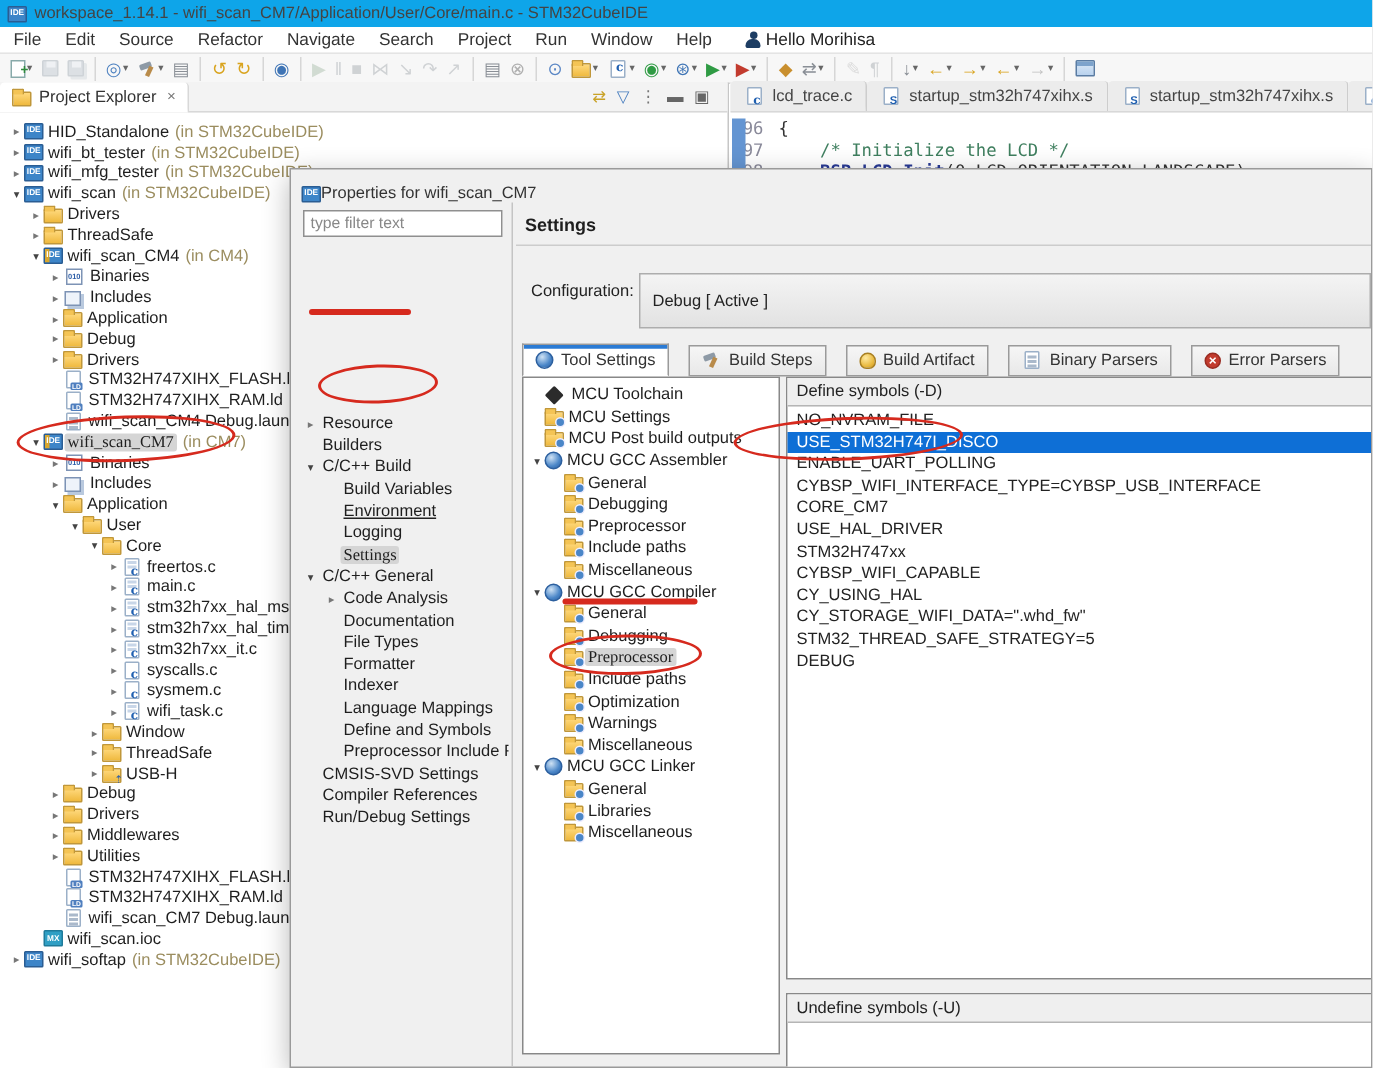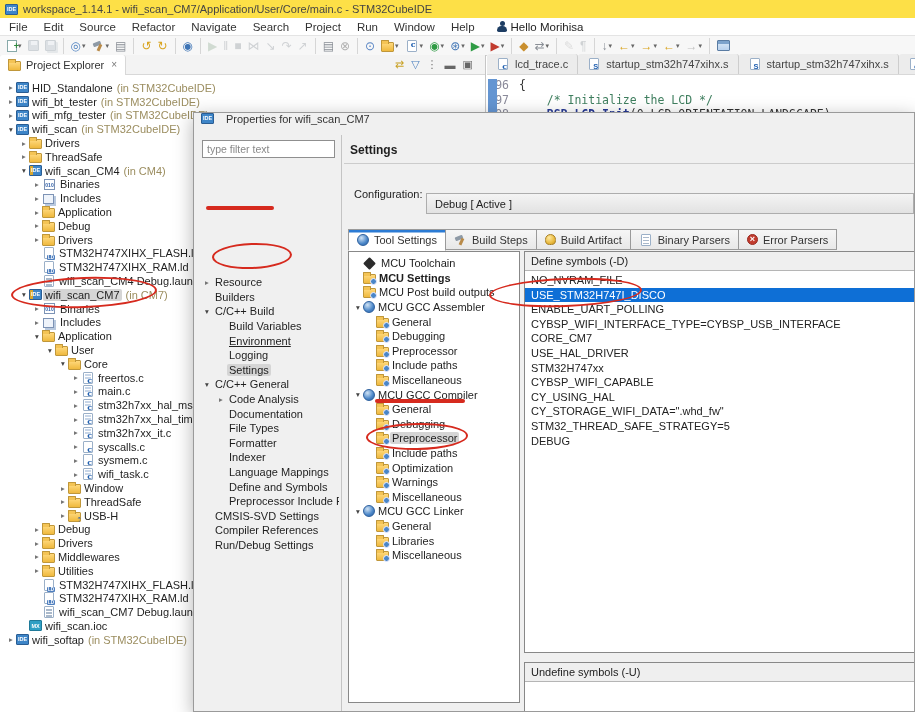--- a/index.html
+++ b/index.html
@@ -4,21 +4,21 @@
 <style>
   * { margin:0; padding:0; box-sizing:border-box; }
   html,body { background:#ddd; }
   .app {
     position:relative; width:915px; height:712px; overflow:hidden;
     background:#fff; font-family:"Liberation Sans", sans-serif; color:#222;
     font-size:11px; -webkit-font-smoothing:antialiased;
   }
   
   .titlebar { position:absolute; left:0; top:0; width:100%; height:18px;
-    background:#fde047; display:flex; align-items:center; gap:5px; padding:0 5px; color:#444; }
+    background:#0ea5e9; display:flex; align-items:center; gap:5px; padding:0 5px; color:#444; }
   .menubar { position:absolute; left:0; top:18px; width:100%; height:17px;
     background:#fff; display:flex; align-items:center; gap:16px; padding:0 9px; font-size:11.5px; color:#333; }
   .menubar .mitem { cursor:default; }
   .user-chip { display:flex; align-items:center; gap:4px; margin-left:6px; color:#222; }
   .person { position:relative; width:10px; height:11px; display:inline-block; }
   .person::before { content:""; position:absolute; left:3px; top:0; width:5px; height:5px; border-radius:50%; background:#1d3d63; }
   .person::after { content:""; position:absolute; left:0; top:5px; width:10px; height:6px; border-radius:5px 5px 2px 2px; background:#1d3d63; }
   .toolbar { position:absolute; left:0; top:35px; width:100%; height:21px;
     background:#f7f7f7; border-top:1px solid #e4e4e4; border-bottom:1px solid #d4d4d4;
     display:flex; align-items:center; padding:0 4px; }
@@ -82,53 +82,53 @@
     display:flex; align-items:center; }
   .viewtab { display:flex; align-items:center; gap:5px; height:20px; padding:0 8px; background:#fff;
     border-right:1px solid #d8d8d8; border-radius:3px 3px 0 0; color:#333; }
   .viewtab .x { color:#777; font-size:10px; margin-left:2px; }
   .viewbar-icons { margin-left:auto; display:flex; align-items:center; gap:7px; padding-right:12px; font-size:11px; }
   .ex-tree { position:absolute; left:0; top:21px; right:0; bottom:0; overflow:hidden; padding-top:5px; }
   .trow { display:flex; align-items:center; height:13.8px; white-space:nowrap; }
   .trow .arrow { width:10px; flex:none; text-align:center; font-size:7.5px; color:#777; }
   .trow .arrow.exp { color:#444; }
   .trow .lbl { margin-left:3px; color:#1e1e1e; }
-  .trow .lbl.sellbl { background:#d5d5d5; border-radius:2px; padding:0 2px; margin-left:1px; }
+  .trow .lbl.sellbl { background:#d5d5d5; border-radius:2px; padding:0 2px; margin-left:1px;font-family:Liberation Serif, serif; }
   .trow .deco { color:#9b8d5f; margin-left:4px; }
   
   .editor { position:absolute; left:487px; top:55px; right:0; bottom:0; background:#fff; }
   .edit-tabbar { position:absolute; left:0; top:0; width:100%; height:20px; background:#f3f3f3;
     border-bottom:1px solid #d8d8d8; display:flex; align-items:flex-end; }
   .etab { display:flex; align-items:center; gap:5px; height:20px; padding:0 9px; background:#ececec;
     border-right:1px solid #cdcdcd; border-radius:3px 3px 0 0; color:#444; white-space:nowrap; }
   .code { position:absolute; left:0; top:21px; right:0; bottom:0; font-family:"DejaVu Sans Mono", monospace;
     font-size:11.5px; padding-top:2px; }
   .sel-bar { position:absolute; left:1px; top:3px; width:9px; height:43px; background:#6495d2; }
   .cline { display:flex; height:14.5px; line-height:14.5px; white-space:pre; }
   .cline .lnum { width:32px; flex:none; text-align:right; padding-right:10px; color:#8a8a9a; }
   .seg-plain { color:#333; }
   .seg-comment { color:#3f7f5f; }
   .seg-func { color:#283a95; font-weight:bold; }
   
   .dialog { position:absolute; left:193px; top:112px; width:722px; height:600px; background:#f0f0f0;
     border:1px solid #9a9a9a; box-shadow:0 5px 18px rgba(0,0,0,.3); z-index:10; overflow:hidden; }
-  .dlg-title { position:absolute; left:0; top:0; width:100%; height:22px; display:flex; align-items:flex-start; gap:12px;
+  .dlg-title { position:absolute; left:0; top:0; width:100%; height:22px; display:flex; align-items:flex-end; gap:0;
     padding:0 7px; color:#333; }
   .dlg-filter { position:absolute; left:8px; top:27px; width:133px; height:18px; border:1px solid #8f8f8f;
     font-family:"Liberation Sans", sans-serif; font-size:10.5px; padding:0 4px; color:#444; background:#fff; }
   .dlg-filter::placeholder { color:#888; }
   .dlg-nav { position:absolute; left:4px; top:158px; width:141px; bottom:0; overflow:hidden; padding-top:4px; }
   .dlg-nav .trow { height:14.6px; }
   .dlg-divider { position:absolute; left:147px; top:22px; bottom:0; width:1px; background:#c4c4c4; }
   .dlg-settings-title { position:absolute; left:156px; top:30px; font-size:12px; font-weight:bold; color:#1e1e1e; }
   .dlg-hr { position:absolute; left:150px; right:0; top:50px; height:1px; background:#cccccc; }
   .cfg-label { position:absolute; left:160px; top:75px; color:#222; }
-  .cfg-select { position:absolute; left:232px; top:80px; right:0; height:21px; border:1px solid #adadad;
+  .cfg-select { position:absolute; left:232px; top:69px; right:0; height:37px; border:1px solid #adadad;
     background:linear-gradient(#f4f4f4,#e2e2e2); display:flex; align-items:center; padding:0 8px; color:#222; }
-  .ptabs { position:absolute; left:154px; top:116px; right:0; height:22px; display:flex; align-items:flex-start; }
+  .ptabs { position:absolute; left:154px; top:116px; right:0; height:22px; display:flex; align-items:center;gap:14px; }
   .ptab { display:flex; align-items:center; gap:5px; height:21px; padding:0 8px; background:linear-gradient(#f6f6f6,#e8e8e8);
     border:1px solid #9a9a9a; margin-right:-1px; color:#333; white-space:nowrap; }
   .ptab.active { background:#fff; border-bottom-color:#fff; box-shadow:inset 0 2.5px 0 #2b7bd4; height:22px; }
   .tool-tree { position:absolute; left:154px; top:138px; width:172px; height:452px; background:#fff;
     border:1px solid #888; overflow:hidden; padding-top:4px; }
   .tool-tree .trow { height:14.6px; }
   .sym-panel { position:absolute; left:330px; top:138px; width:402px; height:402px; border:1px solid #888; background:#fff; }
   .sym-header { height:19px; background:#efefef; border-bottom:1px solid #b5b5b5; display:flex; align-items:center; padding:0 6px; color:#222; }
   .sym-list { padding-top:2px; }
   .sym-row { height:14.6px; line-height:14.6px; padding-left:6px; white-space:nowrap; color:#222; }
@@ -677,21 +677,21 @@
           <span>Error Parsers</span>
         </div>
       </div>
 
     <div class="tool-tree">
         <div class="trow" style="padding-left: 4px;">
           <span class="arrow"></span>
           <span class="ic ic-diamond"></span>
           <span class="lbl">MCU Toolchain</span>
         </div>
-        <div class="trow" style="padding-left: 4px; font-weight: bold;">
+        <div class="trow" style="padding-left: 4px;">
           <span class="arrow"></span>
           <span class="ic ic-toolfolder"></span>
           <span class="lbl">MCU Settings</span>
         </div>
         <div class="trow" style="padding-left: 4px;">
           <span class="arrow"></span>
           <span class="ic ic-toolfolder"></span>
           <span class="lbl">MCU Post build outputs</span>
         </div>
         <div class="trow" style="padding-left: 4px;">

